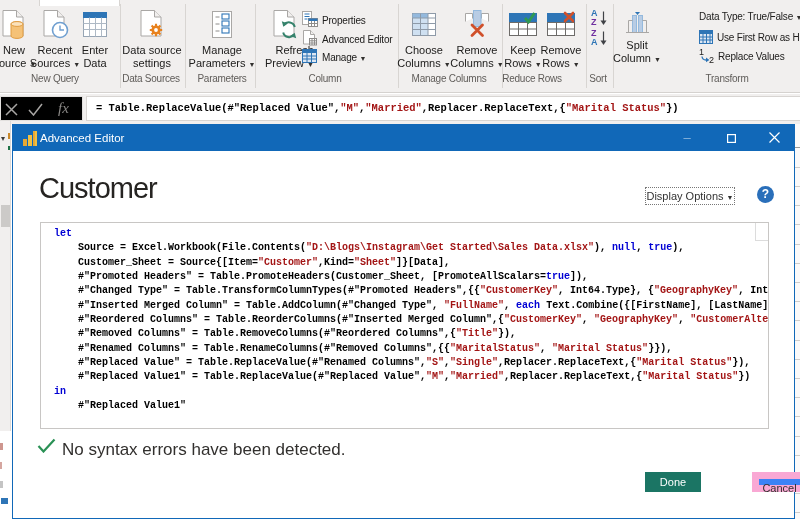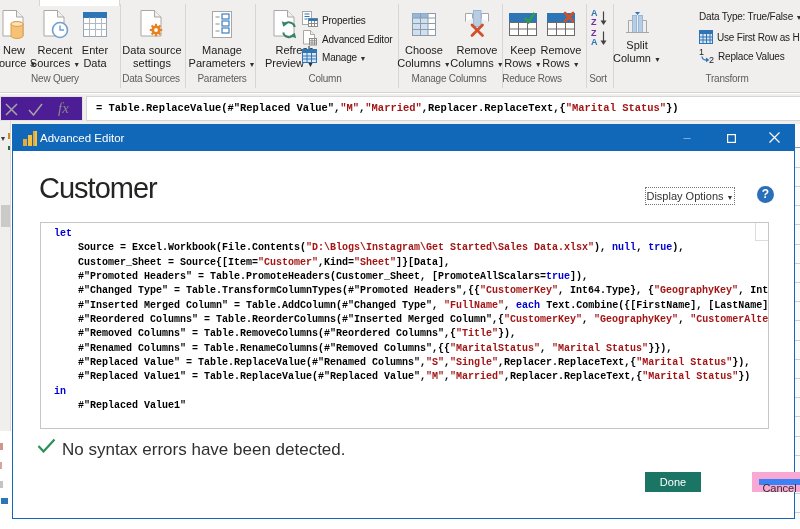--- a/index.html
+++ b/index.html
@@ -18,21 +18,21 @@
   .bigbtn .ic { display:block; margin:0 auto 3px auto; }
   .grplbl { position:absolute; top:73px; font-size:10px; letter-spacing:-0.25px; color:#5f5c59;
     text-align:center; white-space:nowrap; }
   .stackbtn { position:absolute; font-size:10px; letter-spacing:-0.2px; color:#21201f; white-space:nowrap; }
   .stackbtn svg { vertical-align:-3px; margin-right:4px; }
   .dd { font-size:7px; color:#32302e; }
 
   
   #fbar { position:absolute; left:0; top:94px; width:800px; height:30px; background:#f1efee; }
   #fbicons { position:absolute; left:0; top:2px; width:83px; height:25px;
-    background:#4c1d95; border:1px solid #e2e0de; color:#b0aeac; }
+    background:#000000; border:1px solid #e2e0de; color:#b0aeac; }
   #fbinput { position:absolute; left:86px; top:2px; width:714px; height:25px;
     background:#fff; border:1px solid #d8d5d2; border-right:none;
     font-family:"Liberation Mono", monospace; font-size:10.45px; font-weight:bold;
     line-height:23px; white-space:nowrap; overflow:hidden; padding-left:9px; color:#000; }
   .str { color:#a31515; }
   .kw  { color:#0000d4; }
 
   
   #dlg { position:absolute; left:12px; top:124px; width:783px; height:395px;
     background:#fff; border:1px solid #1168b8; }

